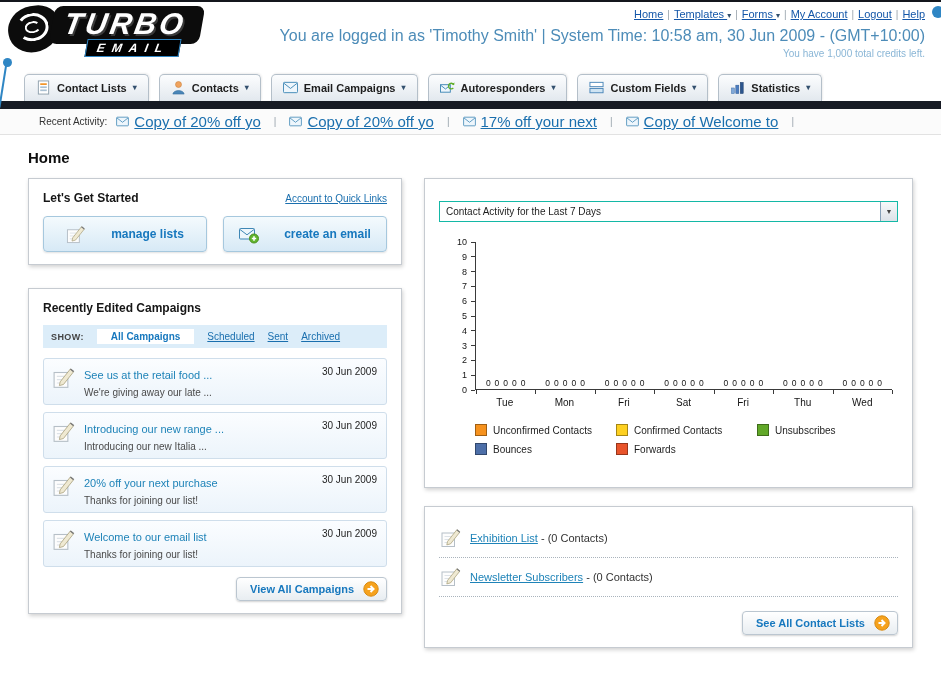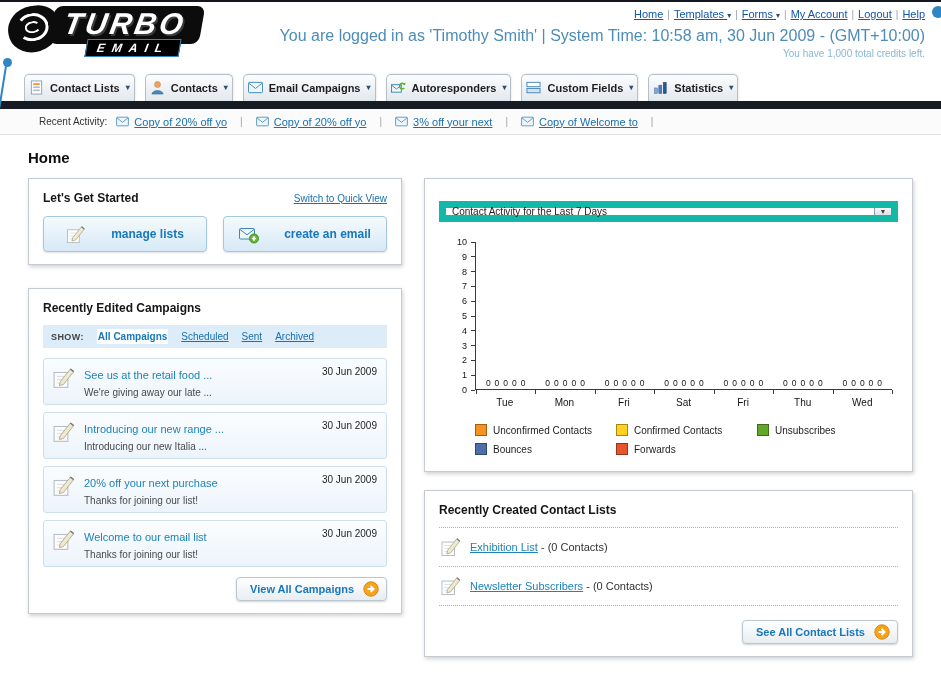--- a/index.html
+++ b/index.html
@@ -40,38 +40,38 @@
   .header-right { position: absolute; top: 6px; right: 16px; text-align: right; }
   .top-links { font-size: 11px; }
   .top-links a { color: #1356a8; }
   .dd { font-size: 8px; color: #33506e; text-decoration: none; display: inline-block; }
   .login-info { margin-top: 7px; font-size: 16px; color: #4d8cb8; }
   .credits-info { margin-top: 3px; font-size: 10px; color: #8ab6d6; }
 
   
   .tabbar { padding: 4px 0 0 24px; display: flex; gap: 10px; align-items: flex-end; height: 33px; }
   .tab {
-    display: flex; align-items: center; gap: 6px; padding: 5px 4px 6px;
+    display: flex; align-items: center; gap: 6px; padding: 5px 11px 6px;
     font-size: 11px; font-weight: bold; color: #1d1d1d;
     background: linear-gradient(#fcfdfe, #e2e8ee); border: 1px solid #b4bfc9; border-bottom: none;
     border-radius: 5px 5px 0 0; cursor: pointer; box-shadow: 1px -1px 2px rgba(0,0,0,0.07);
     white-space: nowrap;
   }
   .tab .icon { width: 15px; height: 15px; }
   .darkbar { height: 8px; background: #171b24; }
 
   
   .activity {
     height: 26px; display: flex; align-items: center; gap: 9px;
     padding-left: 39px; background: #fbfbfb; border-bottom: 1px solid #e2e2e2;
     font-size: 10px; color: #333;
   }
   .act-item { display: flex; align-items: center; gap: 5px; }
   .act-item .icon { width: 13px; height: 11px; }
-  .act-link { font-size: 11px; }
+  .act-link { font-size: 15px; }
 
   
   .main { padding: 12px 28px 0; }
   .page-title { font-size: 15px; font-weight: bold; color: #0e0e0e; margin: 2px 0 12px; }
   .cols { display: flex; gap: 22px; align-items: flex-start; }
   .col-left { width: 374px; flex: none; }
   .col-right { flex: 1; }
   .panel { background: #fff; border: 1px solid #c6cbd1; box-shadow: 1px 2px 4px rgba(0,0,0,0.18); padding: 12px 14px; }
   .panel-title { font-size: 12px; font-weight: bold; color: #161616; }
 
@@ -85,53 +85,53 @@
     font-family: inherit; font-size: 12px; font-weight: bold; color: #1778be; cursor: pointer;
     box-shadow: 0 1px 2px rgba(0,0,0,0.12);
   }
   .gs-btn .icon { width: 20px; height: 19px; }
 
   
   .camp-panel { margin-top: 23px; }
   .filterbar { display: flex; align-items: center; gap: 13px; background: #dcedf9; margin: 10px 0; padding: 4px 8px; }
   .show-label { font-size: 9px; font-weight: bold; color: #444; letter-spacing: 0.4px; }
   .filter { font-size: 10px; }
-  .filter.active { background: #fff; padding: 2px 1px; font-weight: bold; text-decoration: none; color: #1778be; }
+  .filter.active { background: #fff; padding: 2px 14px; font-weight: bold; text-decoration: none; color: #1778be; }
   .camp-item {
     position: relative; display: flex; gap: 9px; padding: 6px 9px; min-height: 43px;
     background: linear-gradient(#fbfdff, #ecf4fb); border: 1px solid #cfdeeb; border-radius: 3px;
     margin-bottom: 7px; cursor: pointer;
   }
   .camp-item .icon { width: 22px; height: 22px; margin-top: 2px; }
   .camp-title { font-size: 11px; color: #1e83b8; text-decoration: none; }
   .camp-sub { font-size: 10px; color: #4a4a4a; margin-top: 4px; }
   .camp-date { position: absolute; top: 7px; right: 9px; font-size: 10px; color: #1d1d1d; }
   .btn-row { display: flex; justify-content: flex-end; margin-top: 10px; }
   .pill-btn {
     display: inline-flex; align-items: center; gap: 9px; padding: 3px 7px 3px 13px;
     background: linear-gradient(#ffffff, #e8edf1); border: 1px solid #bbc6d0; border-radius: 4px;
     font-family: inherit; font-size: 11px; font-weight: bold; color: #1778be; cursor: pointer;
     box-shadow: 0 1px 2px rgba(0,0,0,0.18);
   }
   .pill-btn .icon { width: 16px; height: 16px; }
 
   
-  .dropdown { margin-top: 10px; height: 21px; border: 7px solid #14b8a6; display: flex; align-items: center; background: #fff; cursor: pointer; }
+  .dropdown { margin-top: 10px; height: 21px; border: 1px solid #14b8a6; display: flex; align-items: center; background: #fff; cursor: pointer; }
   .dropdown-text { flex: 1; padding-left: 6px; font-size: 10px; color: #1d1d1d; }
   .dropdown-arrow { width: 17px; align-self: stretch; border-left: 1px solid #86a0b8; background: linear-gradient(#f7f9fa, #dce2e8); display: flex; align-items: center; justify-content: center; font-size: 7px; color: #444; }
   .chart-area { position: relative; margin: 20px 6px 0 0; }
   .chart-plot { position: relative; margin-left: 36px; height: 148px; border-left: 1px solid #3a3a3a; border-bottom: 1px solid #3a3a3a; display: flex; align-items: flex-end; }
   .ylabel { position: absolute; left: 0; width: 28px; text-align: right; font-size: 9px; color: #141414; line-height: 1; }
   .ytick { position: absolute; left: 32px; width: 4px; height: 1px; background: #3a3a3a; }
   .cgroup { flex: 1; display: flex; justify-content: center; align-items: flex-end; gap: 4px; padding-bottom: 2px; }
   .vlabel { font-size: 8.5px; color: #141414; line-height: 1; }
   .xtick { position: absolute; bottom: -5px; width: 1px; height: 4px; background: #3a3a3a; }
   .day-row { display: flex; margin: 7px 6px 0 36px; }
   .day { flex: 1; text-align: center; font-size: 10px; color: #141414; }
-  .legend { margin: 16px 0 4px 36px; display: flex; flex-wrap: wrap; row-gap: 7px; }
+  .legend { margin: 16px 0 20px 36px; display: flex; flex-wrap: wrap; row-gap: 7px; }
   .legend-item { width: 33.33%; display: flex; align-items: center; gap: 6px; font-size: 10px; color: #1d1d1d; }
   .swatch { width: 12px; height: 12px; border: 1px solid rgba(0,0,0,0.35); flex: none; }
 
   
   .lists-panel { margin-top: 18px; }
   .lists-panel .panel-title { padding-bottom: 10px; border-bottom: 1px dotted #a9b3bc; }
   .list-item { display: flex; align-items: center; gap: 9px; padding: 9px 2px; border-bottom: 1px dotted #a9b3bc; font-size: 11px; color: #333; cursor: pointer; }
   .list-item .icon { width: 20px; height: 20px; }
   .list-link { font-size: 11px; color: #1e83b8; }
   .list-suffix { color: #333; }
@@ -250,21 +250,21 @@
         <a class="act-link">Copy of 20% off yo</a>
       </span>
       <span class="sep">|</span>
       <span class="act-item">
         <span class="icon" style="width:13px;height:11px;">
           <svg viewBox="0 0 16 14">
             <rect x="0.5" y="1.5" width="15" height="11" rx="1" fill="#eef6fc" stroke="#3f87b5"></rect>
             <path d="M1 2.5 L8 8 L15 2.5" fill="none" stroke="#3f87b5"></path>
           </svg>
         </span>
-        <a class="act-link">3% off your next</a>
+        <a class="act-link">17% off your next</a>
       </span>
       <span class="sep">|</span>
       <span class="act-item">
         <span class="icon" style="width:13px;height:11px;">
           <svg viewBox="0 0 16 14">
             <rect x="0.5" y="1.5" width="15" height="11" rx="1" fill="#eef6fc" stroke="#3f87b5"></rect>
             <path d="M1 2.5 L8 8 L15 2.5" fill="none" stroke="#3f87b5"></path>
           </svg>
         </span>
         <a class="act-link">Copy of Welcome to</a>
@@ -274,21 +274,21 @@
 </div>
 
 <div class="main">
   <h1 class="page-title">Home</h1>
   <div class="cols">
     <div class="col-left">
 
       <section class="panel">
         <div class="gs-head">
           <span class="panel-title">Let's Get Started</span>
-          <a class="gs-link">Switch to Quick View</a>
+          <a class="gs-link">Account to Quick Links</a>
         </div>
         <div class="gs-buttons">
           <button class="gs-btn">
             <span class="icon">
                 <svg viewBox="0 0 20 20">
                   <rect x="1" y="5" width="12.5" height="13.5" fill="#fdfdfd" stroke="#b6bfc7"></rect>
                   <path d="M3.5 8.5 h7 M3.5 11.5 h7 M3.5 14.5 h5" stroke="#dde2e7" stroke-width="1"></path>
                   <path d="M6.5 13.5 L15.8 1.8 L18.8 4.2 L9.5 15.9 L5.8 16.9 Z" fill="#efe9d2" stroke="#a59c76" stroke-width="0.7"></path>
                   <path d="M15.8 1.8 L18.8 4.2" stroke="#777" stroke-width="1.2"></path>
                 </svg>
@@ -501,21 +501,20 @@
               <span>Bounces</span>
             </div>
             <div class="legend-item">
               <span class="swatch" style="background:#e8542b"></span>
               <span>Forwards</span>
             </div>
           </div>
       </section>
 
       <section class="panel lists-panel">
-        <div class="panel-title">Recently Created Contact Lists</div>
         <div id="list-items">
             <div class="list-item">
               <span class="icon" style="width:20px;height:20px;">
                 <svg viewBox="0 0 20 20">
                   <rect x="1" y="5" width="12.5" height="13.5" fill="#fdfdfd" stroke="#b6bfc7"></rect>
                   <path d="M3.5 8.5 h7 M3.5 11.5 h7 M3.5 14.5 h5" stroke="#dde2e7" stroke-width="1"></path>
                   <path d="M6.5 13.5 L15.8 1.8 L18.8 4.2 L9.5 15.9 L5.8 16.9 Z" fill="#efe9d2" stroke="#a59c76" stroke-width="0.7"></path>
                   <path d="M15.8 1.8 L18.8 4.2" stroke="#777" stroke-width="1.2"></path>
                 </svg>
               </span>

